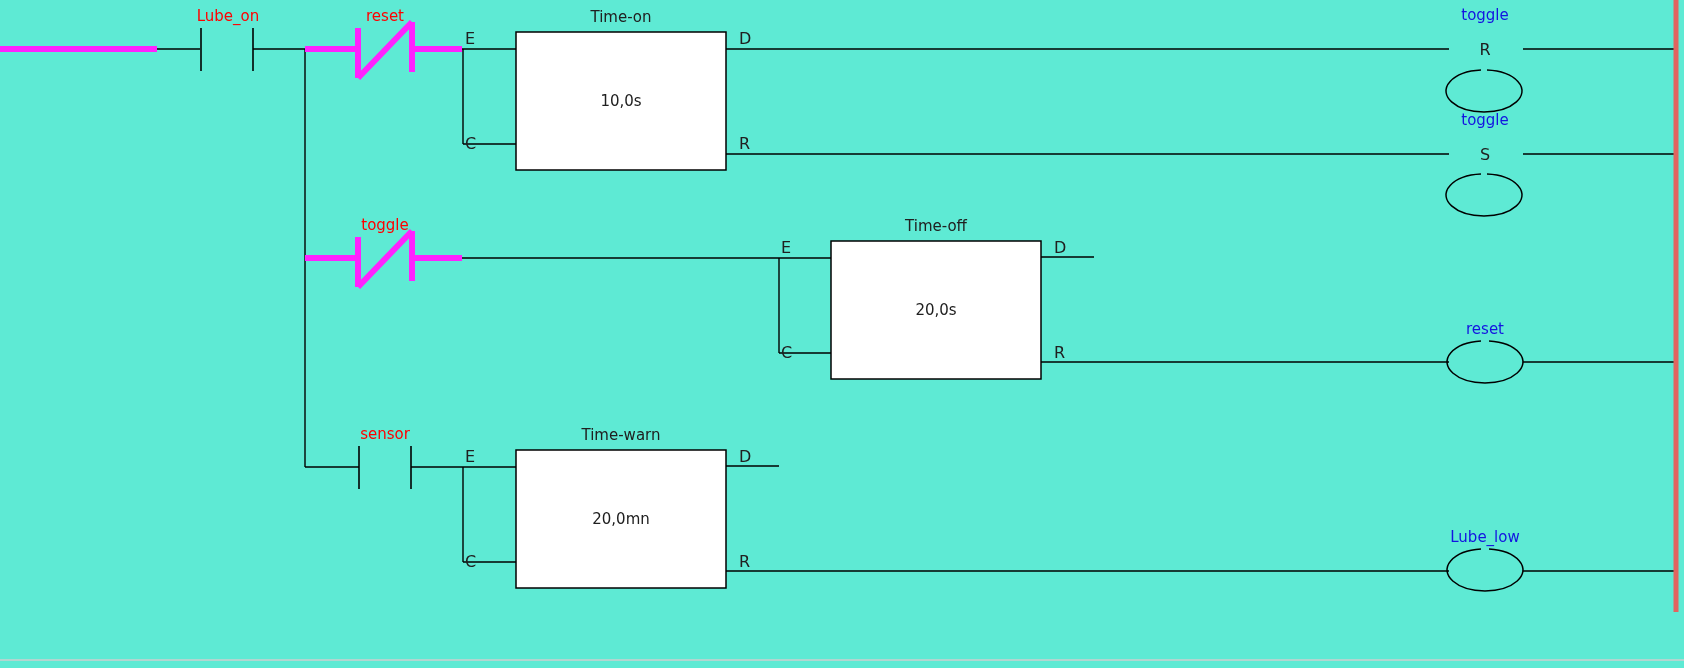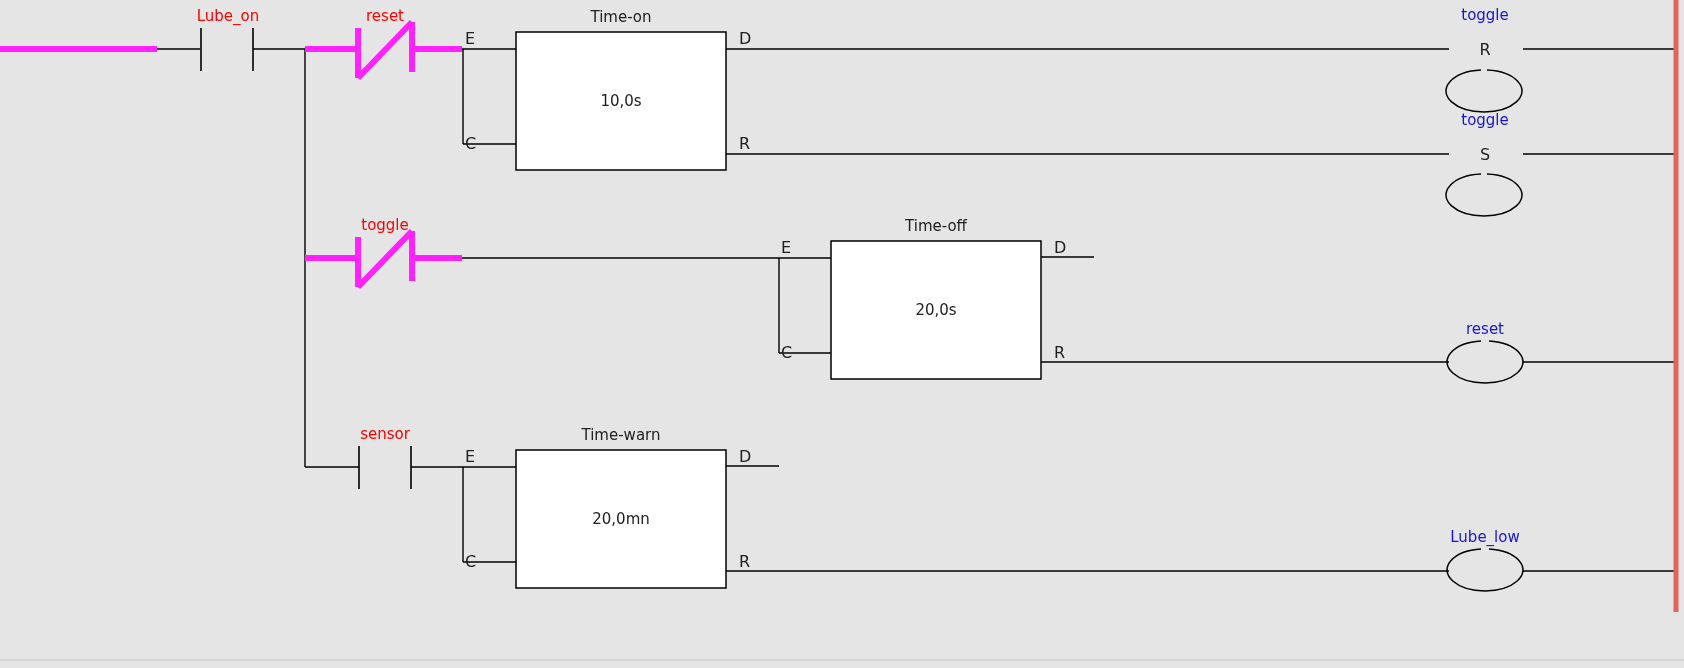--- a/index.html
+++ b/index.html
@@ -6,21 +6,21 @@
   html, body {
     margin: 0;
     padding: 0;
     background: #ffffff;
     font-family: "DejaVu Sans", "Liberation Sans", sans-serif;
   }
   #canvas {
     position: relative;
     width: 1684px;
     height: 668px;
-    background: #e5e5e5;
+    background: #5eead4;
     overflow: hidden;
   }
   #ladder-svg {
     display: block;
     width: 1684px;
     height: 668px;
   }
   .wire        { stroke: #000000; stroke-width: 1.4; fill: none; }
   .wire-hot    { stroke: #ff22ff; stroke-width: 6;   fill: none; stroke-linecap: butt; }
   .contact-bar      { stroke: #000000; stroke-width: 1.6; fill: none; }

